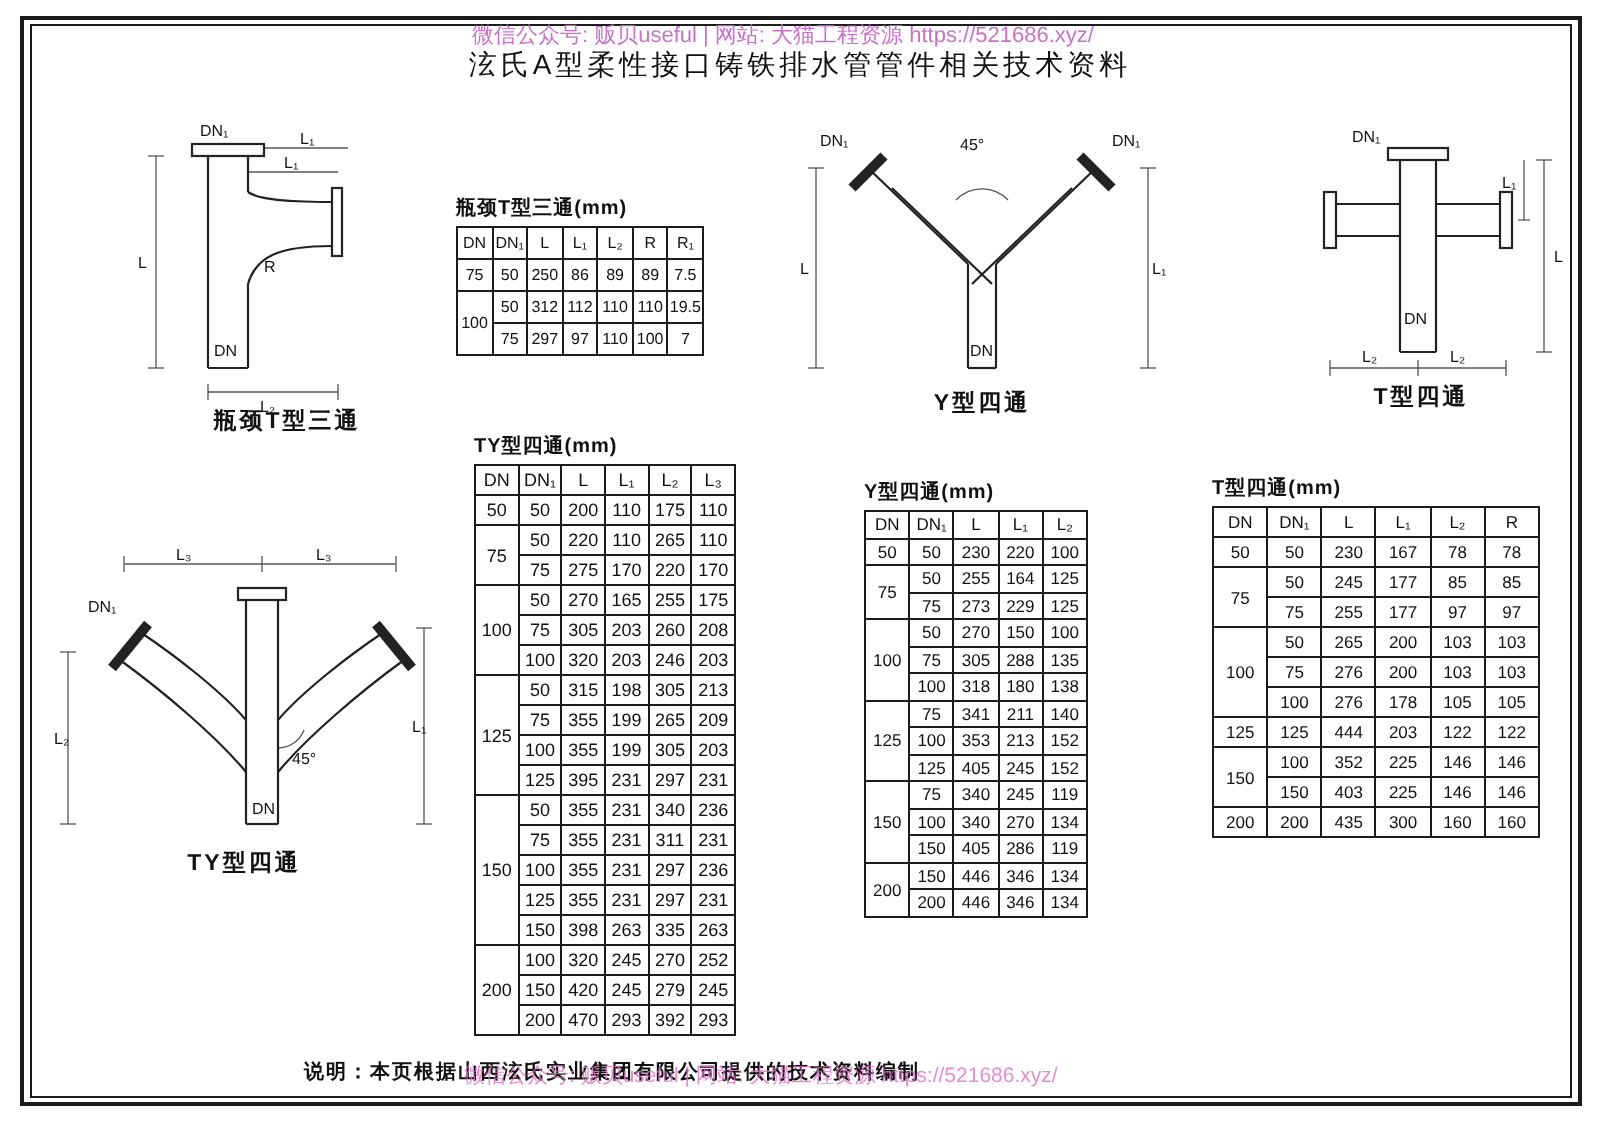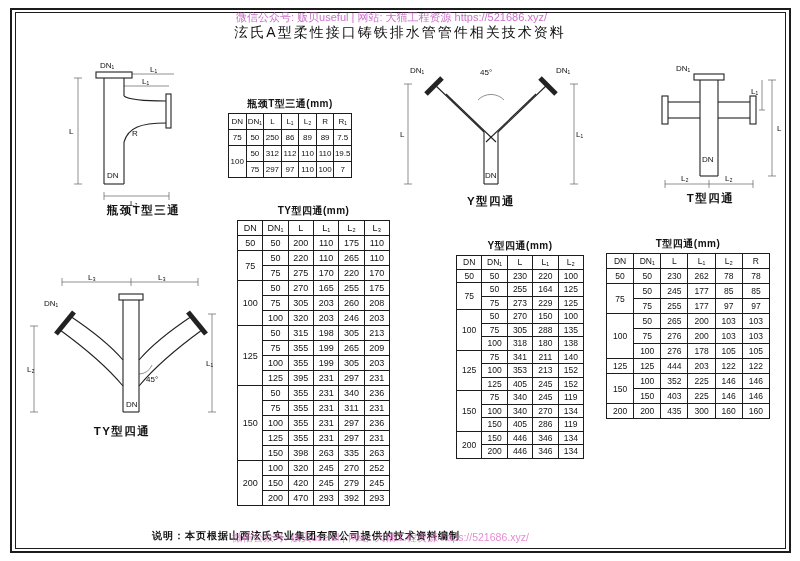--- a/index.html
+++ b/index.html
@@ -13,21 +13,21 @@
   }
   .frame-outer{position:absolute;left:10px;top:8px;right:9px;bottom:8px;border:2px solid #1c1c1c;}
   .frame-inner{position:absolute;left:15px;top:12px;right:14px;bottom:12px;border:1px solid #1c1c1c;}
   .page-title{position:absolute;top:24px;left:0;width:100%;text-align:center;
     font-size:14px;font-weight:normal;letter-spacing:2px;}
   .wm-top{position:absolute;top:10px;left:236px;font-size:11px;color:#c75fc7;opacity:.9;white-space:nowrap;z-index:6;}
   .wm-bottom{position:absolute;top:531px;left:232px;font-size:10.5px;color:#e06ec8;opacity:.8;white-space:nowrap;z-index:6;}
   .note{position:absolute;top:529px;left:152px;font-size:10px;font-weight:bold;letter-spacing:1px;z-index:5;}
   .caption{position:absolute;text-align:center;font-weight:bold;font-size:11.5px;letter-spacing:1.5px;}
   .tbl-block{position:absolute;}
-  .tbl-title{text-align:center;font-weight:bold;font-size:10px;margin-bottom:2px;letter-spacing:.5px;white-space:nowrap;}
+  .tbl-title{text-align:left;font-weight:bold;font-size:10px;margin-bottom:2px;letter-spacing:.5px;white-space:nowrap;}
   table{border-collapse:collapse;table-layout:fixed;width:100%;}
   th,td{border:1px solid #1c1c1c;text-align:center;vertical-align:middle;font-weight:normal;padding:0;}
   .tbl-1 th,.tbl-1 td{height:16px;font-size:8px;}
   .tbl-ty th,.tbl-ty td{height:15px;font-size:9px;}
   .tbl-y th,.tbl-y td{height:13.5px;font-size:8.5px;}
   .tbl-t th,.tbl-t td{height:15px;font-size:8.5px;}
   svg.draw{position:absolute;}
   svg text{font-size:8px;fill:#111;font-family:"Liberation Sans","DejaVu Sans",sans-serif;}
   .outline{stroke:#222;stroke-width:1.1;fill:none;}
   .dims{stroke:#555;stroke-width:.65;fill:none;}
@@ -112,21 +112,21 @@
           <td>297</td>
           <td>97</td>
           <td>110</td>
           <td>100</td>
           <td>7</td>
         </tr>
       </tbody>
     </table>
 </div>
 
-<div class="tbl-block" style="left:237px;top:204px;width:153px">
+<div class="tbl-block" style="left:237px;top:216px;width:131px">
   <div class="tbl-title">TY型四通(mm)</div>
   <table class="tbl-ty">
       <thead>
         <tr>
           <th>DN</th>
           <th>DN₁</th>
           <th>L</th>
           <th>L₁</th>
           <th>L₂</th>
           <th>L₃</th>
@@ -294,21 +294,21 @@
   </g>
   <text x="84" y="15">45°</text>
   <text x="14" y="13">DN₁</text>
   <text x="160" y="13">DN₁</text>
   <text x="4" y="77">L</text>
   <text x="180" y="77">L₁</text>
   <text x="89" y="118">DN</text>
 </svg>
 <div class="caption" style="left:396px;top:194px;width:190px">Y型四通</div>
 
-<div class="tbl-block" style="left:456px;top:239px;width:128px">
+<div class="tbl-block" style="left:432px;top:239px;width:112px">
   <div class="tbl-title">Y型四通(mm)</div>
   <table class="tbl-y">
       <thead>
         <tr>
           <th>DN</th>
           <th>DN₁</th>
           <th>L</th>
           <th>L₁</th>
           <th>L₂</th>
         </tr>
@@ -452,21 +452,21 @@
           <th>L₁</th>
           <th>L₂</th>
           <th>R</th>
         </tr>
       </thead>
       <tbody>
         <tr>
           <td>50</td>
           <td>50</td>
           <td>230</td>
-          <td>262</td>
+          <td>167</td>
           <td>78</td>
           <td>78</td>
         </tr>
         <tr>
           <td rowspan="2">75</td>
           <td>50</td>
           <td>245</td>
           <td>177</td>
           <td>85</td>
           <td>85</td>

